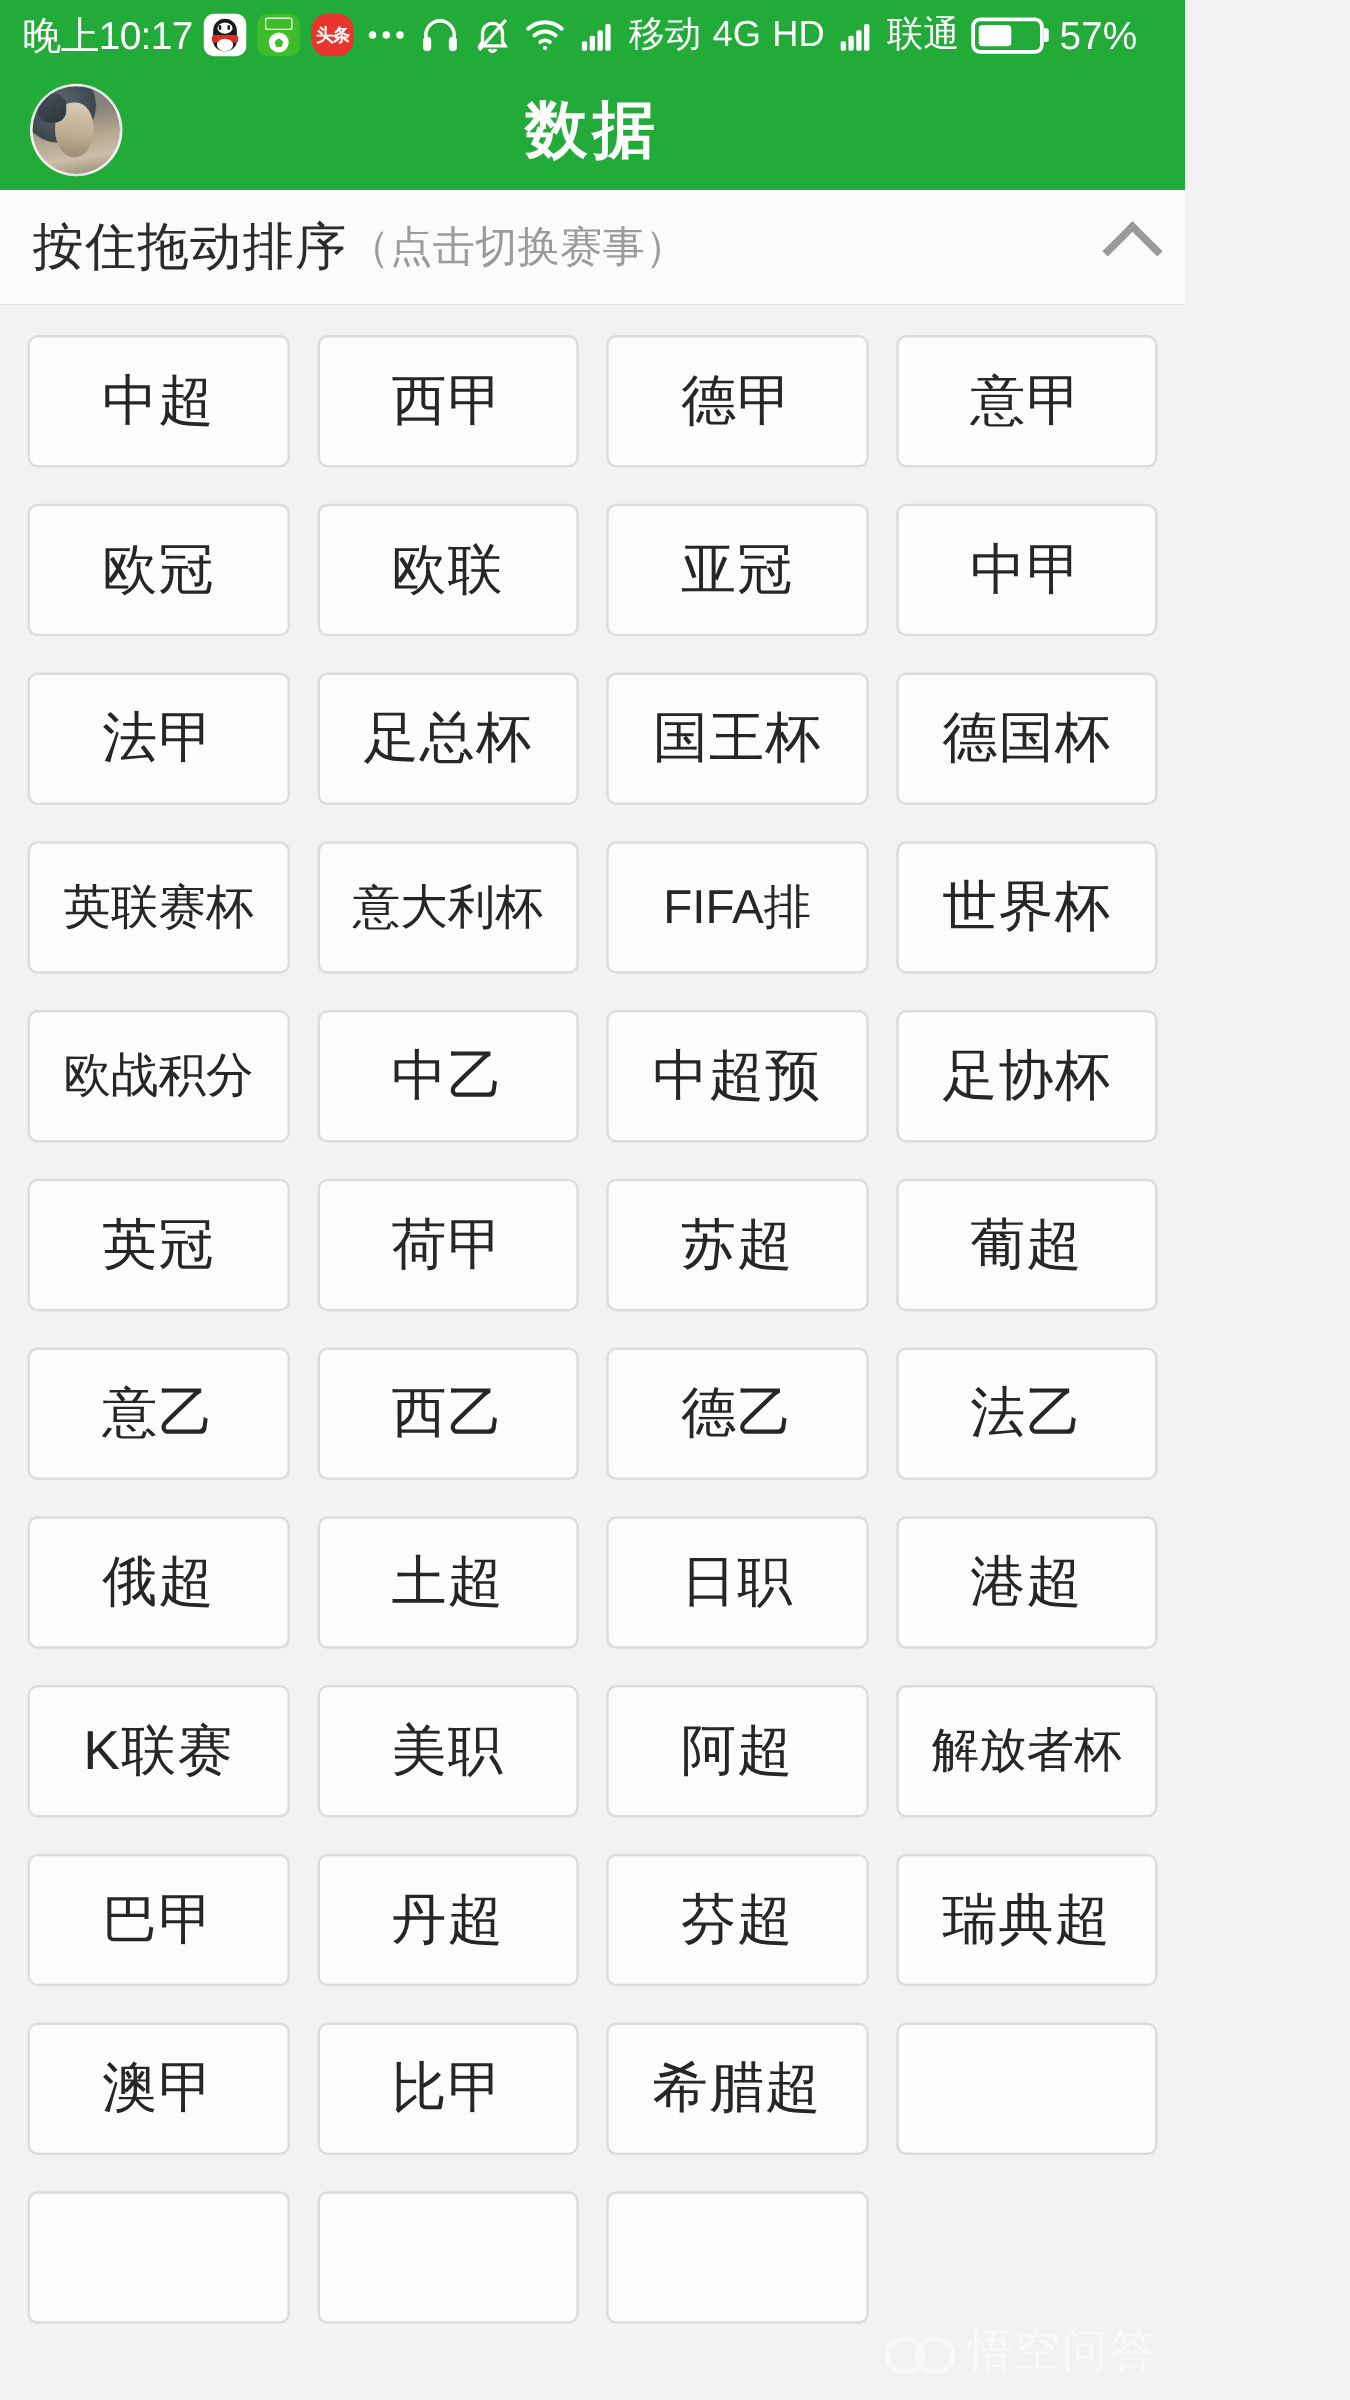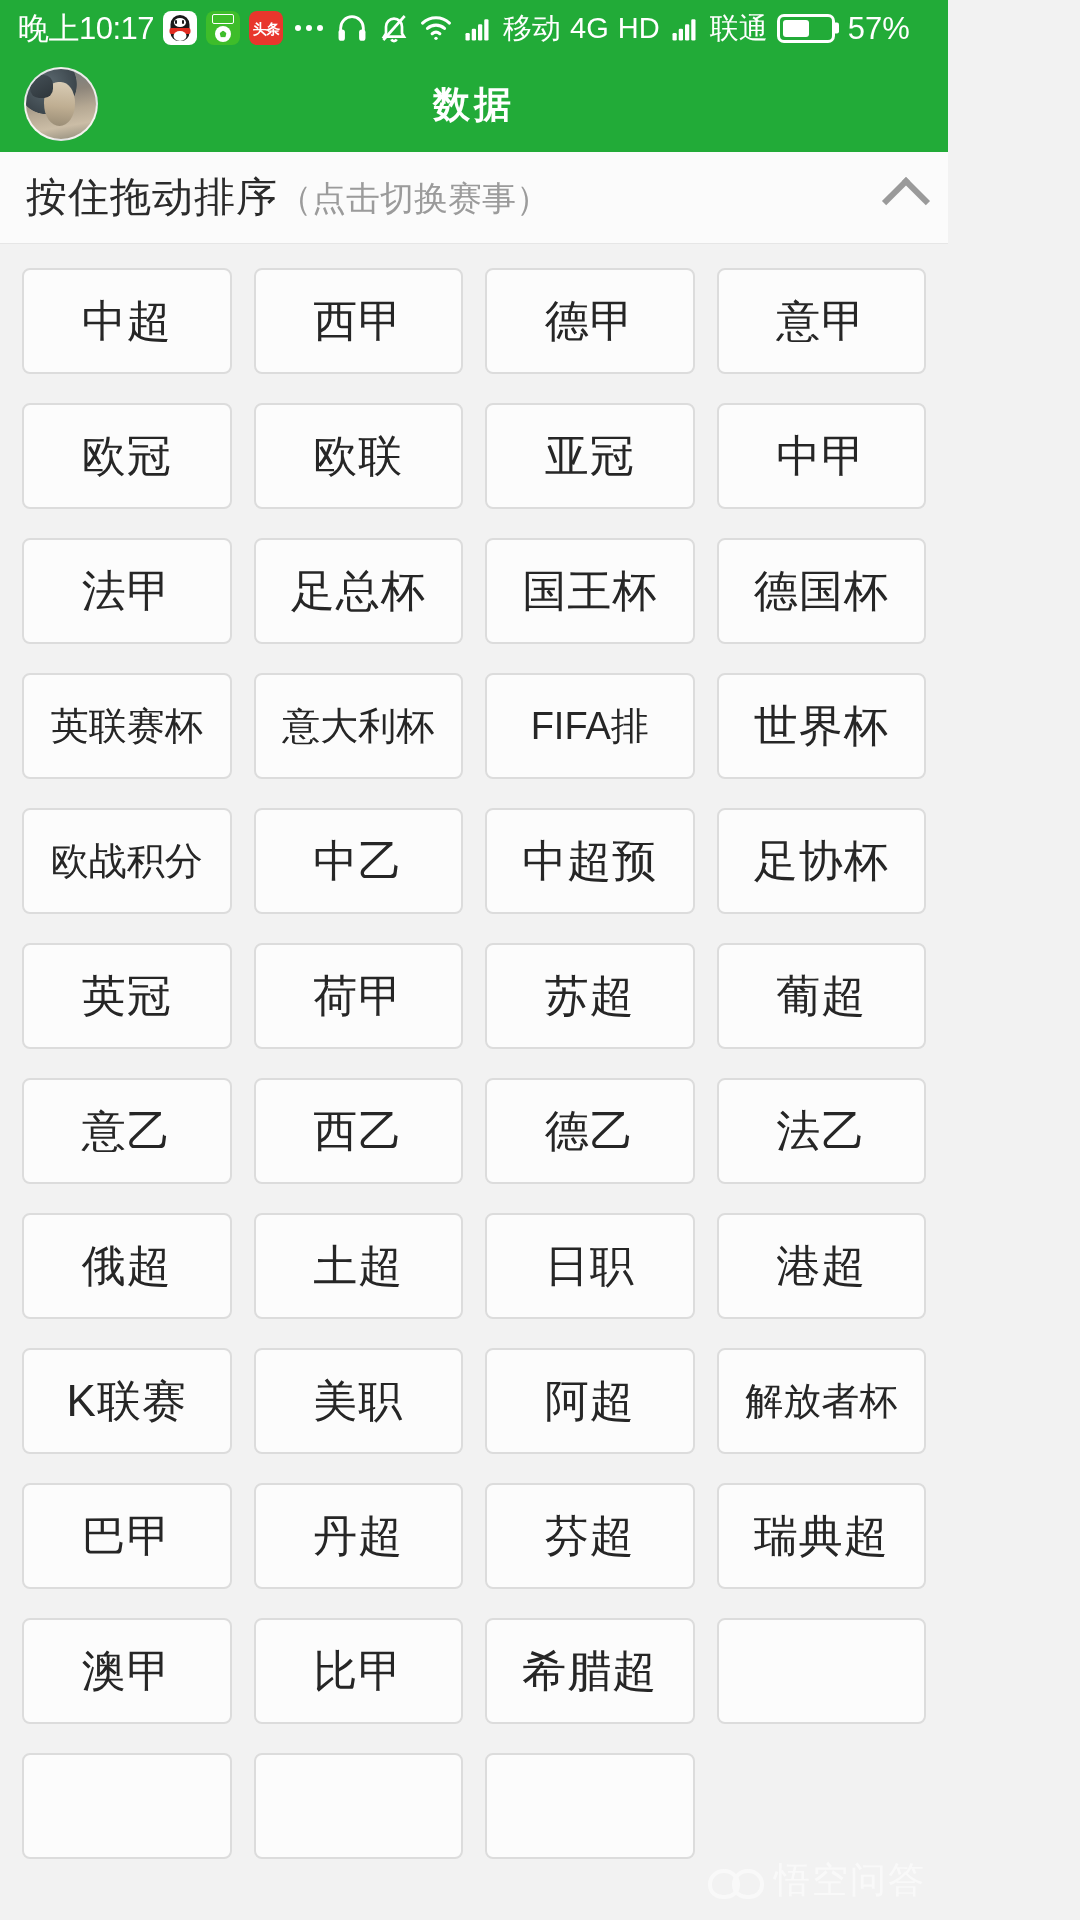--- a/index.html
+++ b/index.html
@@ -41,21 +41,21 @@
   .ico-ball { background:#3ebd2a; }
   .ico-ball .tag { position:absolute; top:3px; left:50%; transform:translateX(-50%);
      width:22px; height:10px; border:1px solid #ffffff; border-radius:2px; }
   .ico-ball .ball{ position:absolute; bottom:3px; left:50%; transform:translateX(-50%);
      width:16px; height:16px; border-radius:50%; background:#ffffff; }
   .ico-ball .ball::after{ content:""; position:absolute; left:50%; top:50%;
      transform:translate(-50%,-50%); width:7px; height:7px; background:#3ebd2a;
      clip-path:polygon(50% 0,100% 38%,81% 100%,19% 100%,0 38%); }
 
   
-  .ico-tt { background:#e8362c; color:#ffffff; display:flex; align-items:center; justify-content:center; }
+  .ico-tt { background:#e8362c; color:#ffffff; display:flex; align-items:center; justify-content:center;border-radius:13px; }
   .ico-tt span { font-size:15px; font-weight:bold; line-height:1; letter-spacing:-1px; transform:scale(0.95); }
 
   .sb-dots { display:flex; gap:5px; align-items:center; padding:0 3px; }
   .sb-dots i { width:6px; height:6px; border-radius:50%; background:#ffffff; display:block; }
 
   .sb-icon { display:flex; align-items:center; justify-content:center; flex:0 0 auto; }
   .sb-text { font-size:29px; white-space:nowrap; line-height:1; }
   .sb-batt {
     width:58px; height:29px; border:3px solid #ffffff; border-radius:7px;
     position:relative; display:flex; align-items:center; padding:3px;
@@ -84,21 +84,21 @@
     content:""; position:absolute; left:26%; top:18%;
     width:44%; height:64%; border-radius:46% 46% 50% 50%;
     background:linear-gradient(185deg,#d9cdb6 0%,#bfae92 55%,#998c75 100%);
   }
   .avatar::after {
     content:""; position:absolute; left:6%; top:8%;
     width:32%; height:34%; border-radius:40%;
     background:linear-gradient(150deg,#455057,#2d353a);
   }
   .title-text {
-    color:#ffffff; font-size:37px; font-weight:bold; letter-spacing:4px; line-height:1;
+    color:#ffffff; font-size:50px; font-weight:bold; letter-spacing:4px; line-height:1;
   }
 
   
   .section-head {
     height:92px; background:#fbfbfb;
     display:flex; align-items:center;
     padding:0 20px 0 26px;
     border-bottom:1px solid #e6e6e6;
   }
   .sh-main { font-size:41px; color:#2b2b2b; line-height:1; letter-spacing:1px; }

